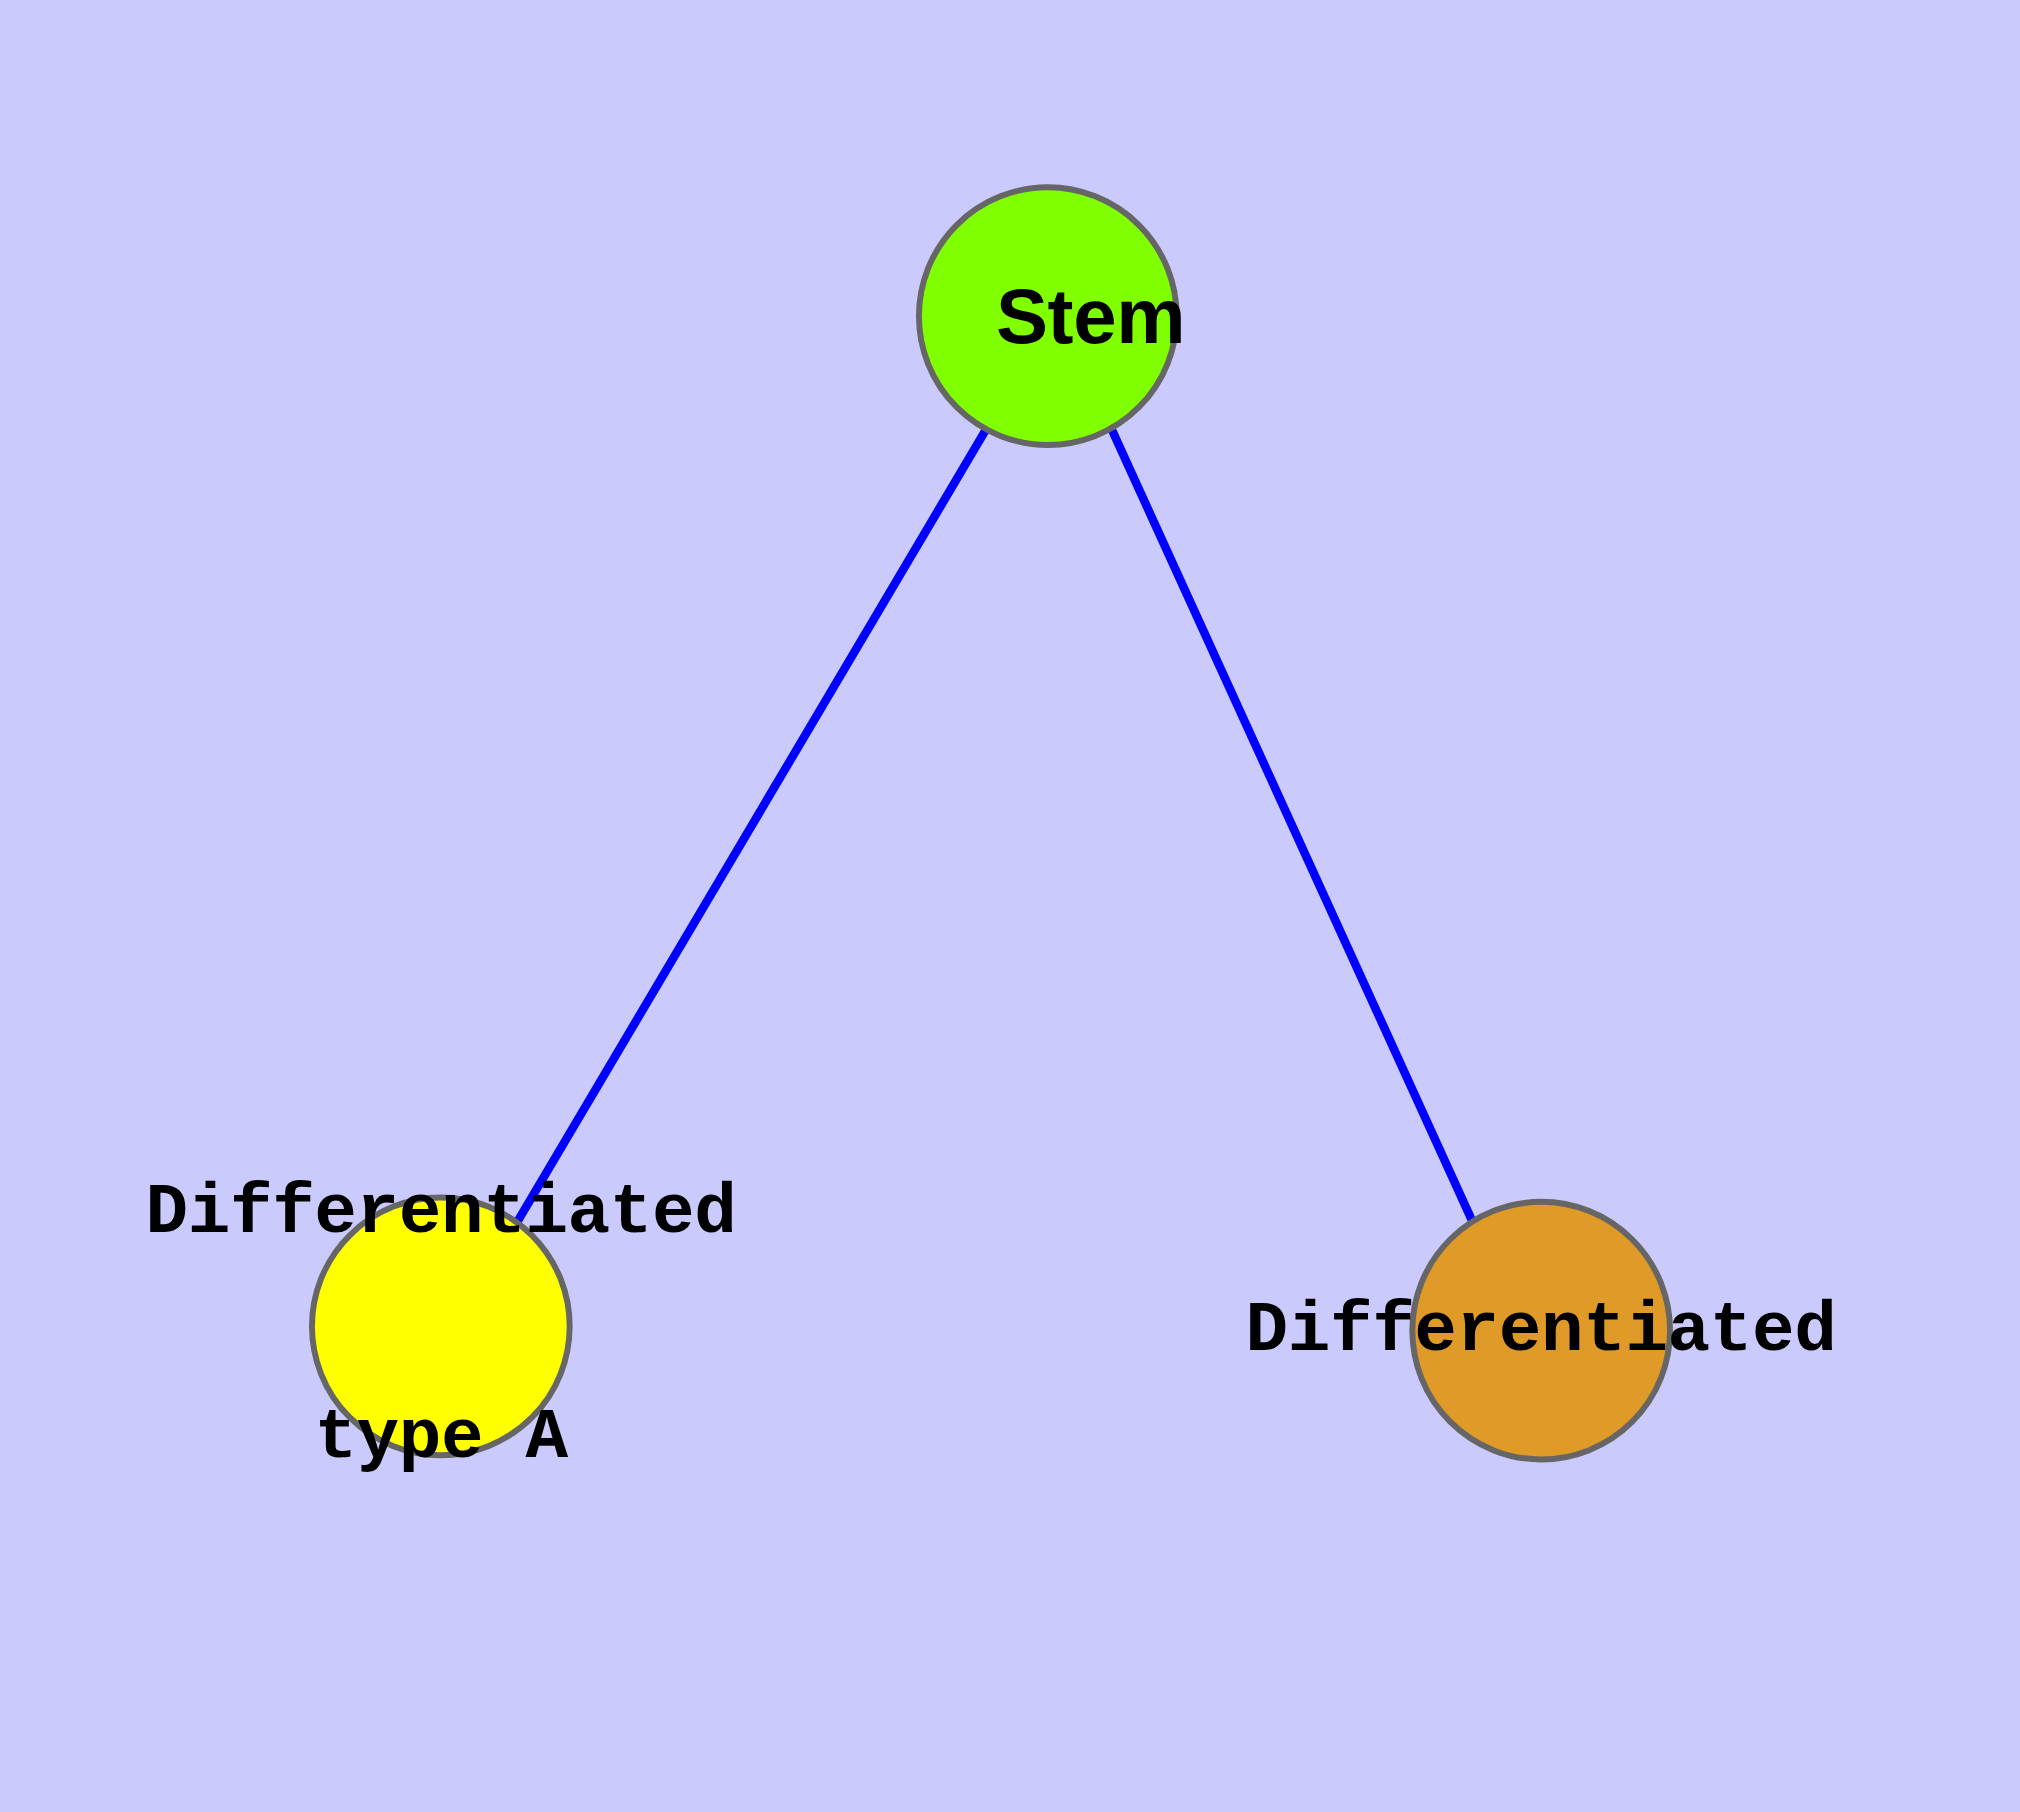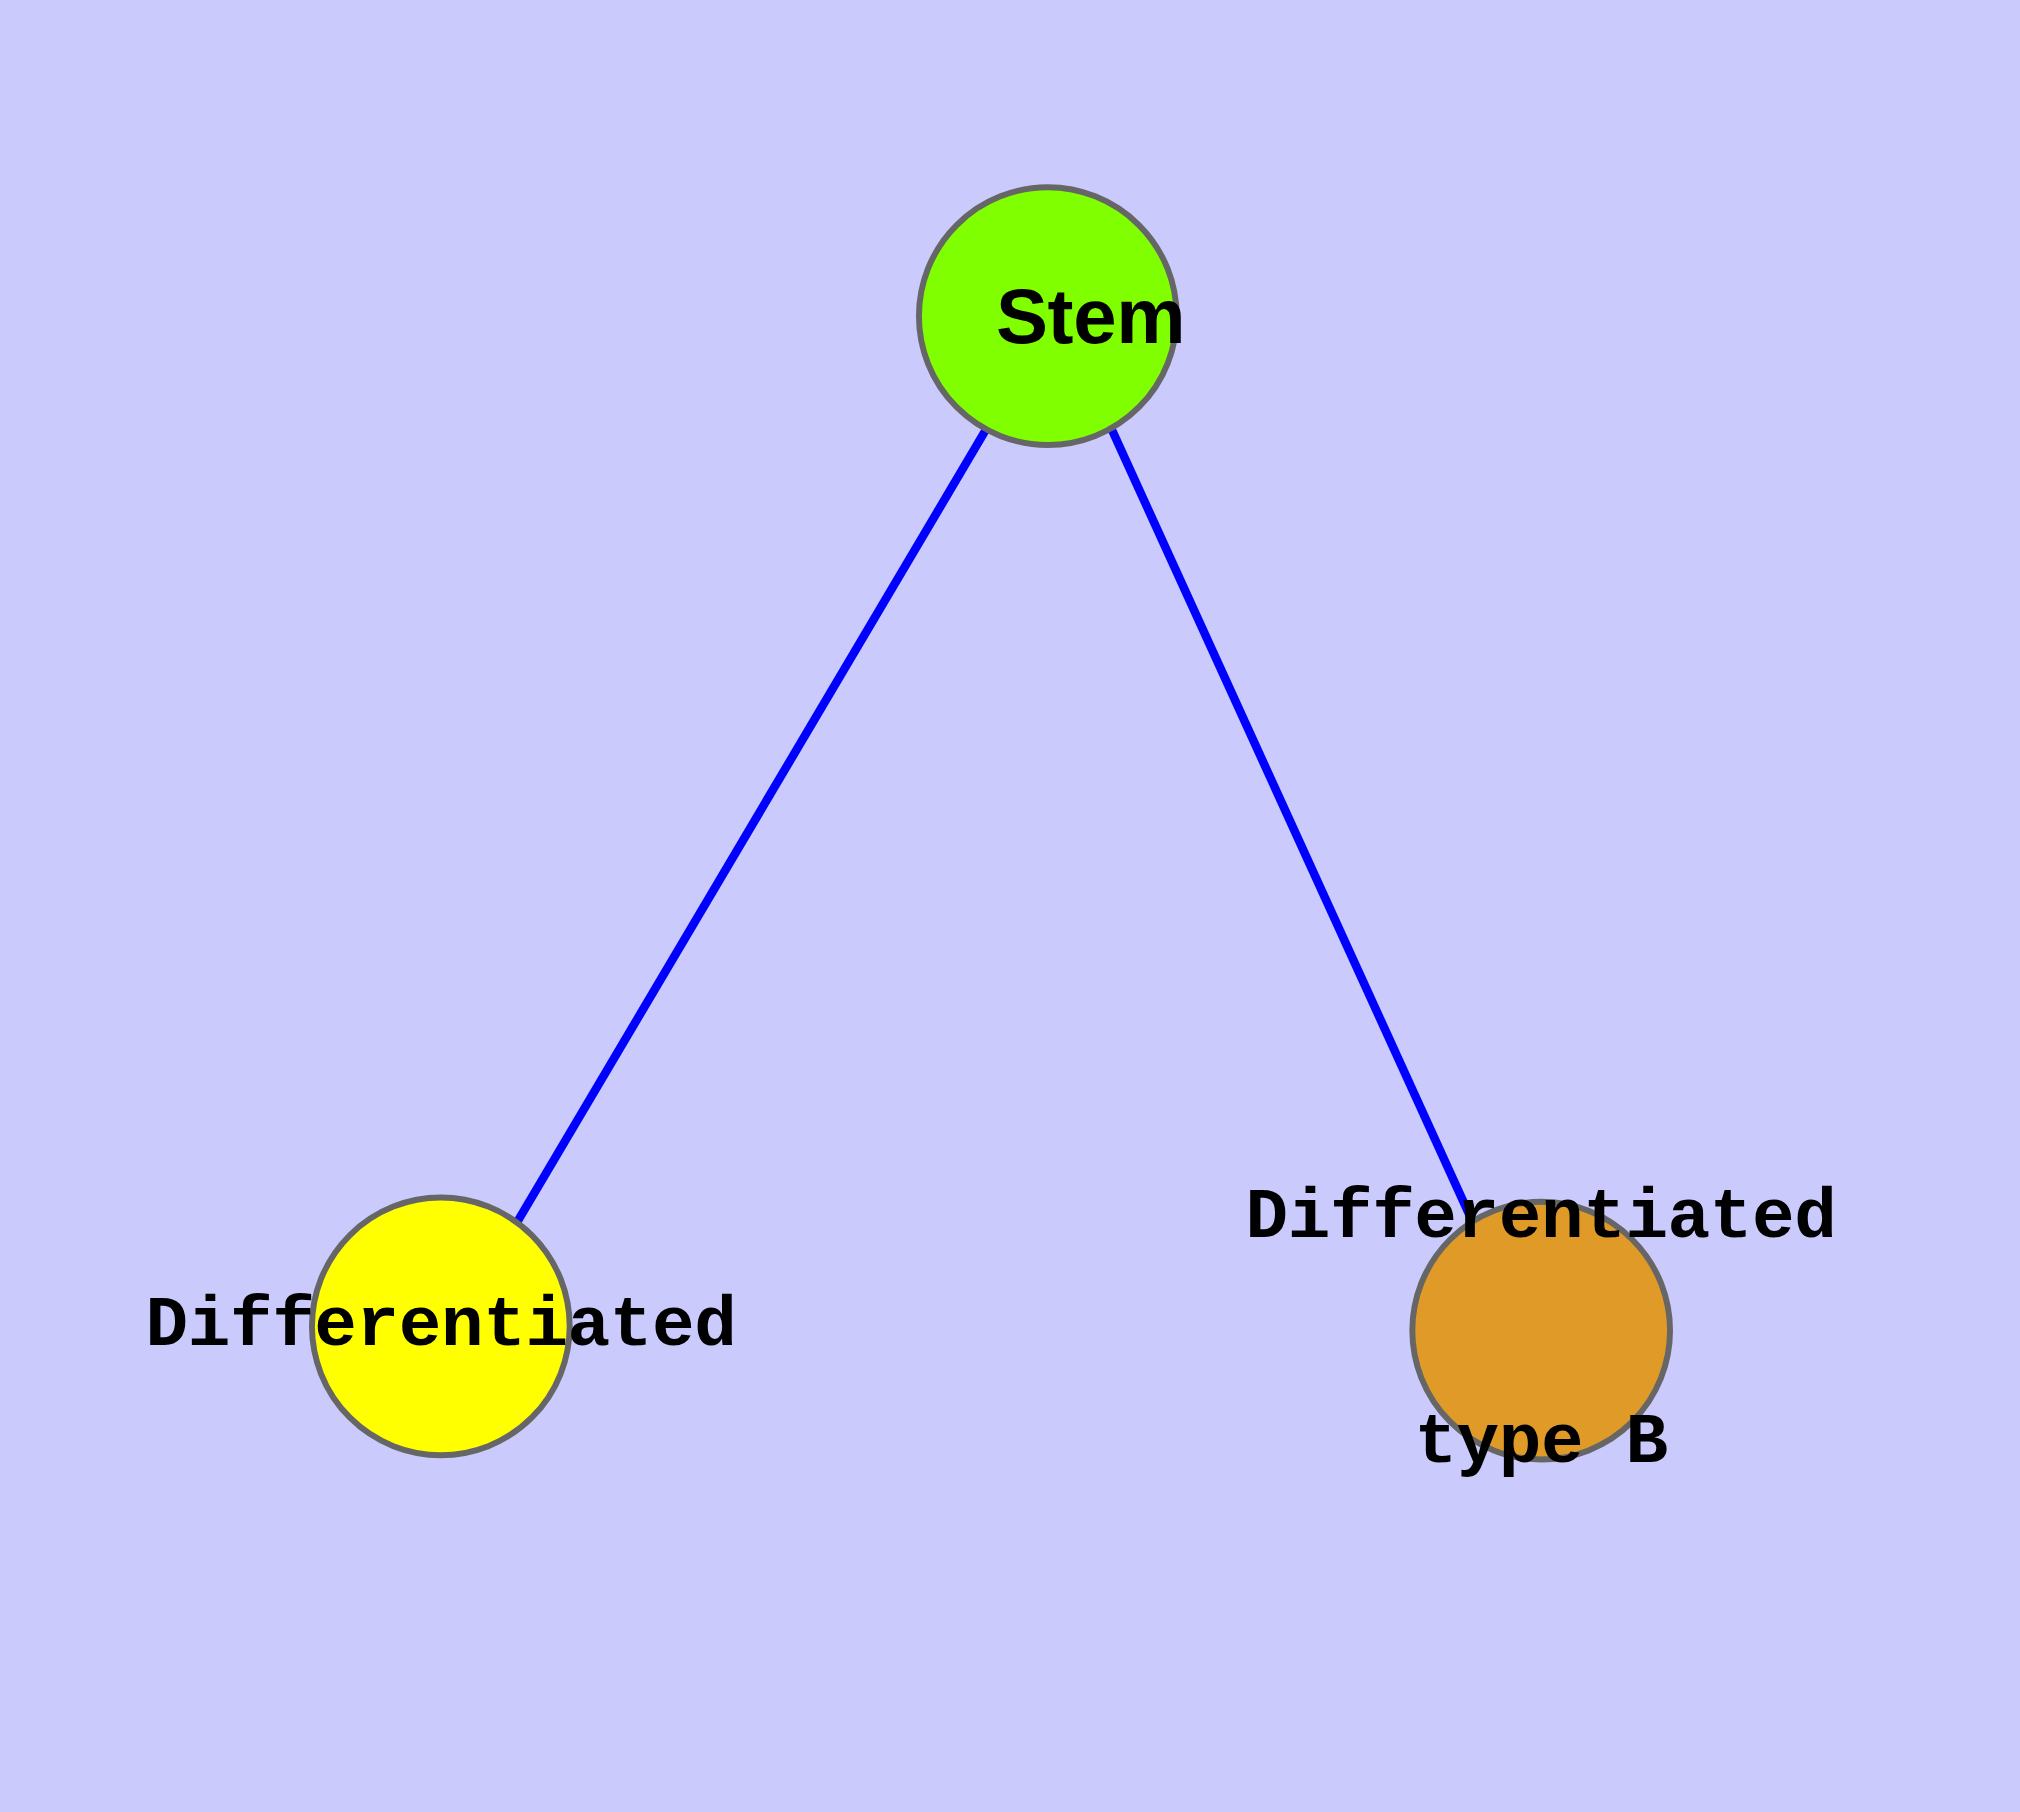--- a/index.html
+++ b/index.html
@@ -71,21 +71,21 @@
       <circle class="node-circle" cx="1818" cy="1570" r="152" fill="#e09a28" stroke="#666666" stroke-width="7"></circle>
     </g>
   </svg>
 
   <div class="node-label root" style="left: 1048px; top: 316px; font-size: 78px; color: rgb(0, 0, 0);">
     <span>Stem</span>
   </div>
 
   <div class="node-label leaf" style="left: 441px; top: 1326px; font-size: 71px; color: rgb(0, 0, 0);">
     <div>Differentiated</div>
+    <div>type A</div>
   </div>
 
   <div class="node-label leaf" style="left: 1541px; top: 1331px; font-size: 71px; color: rgb(0, 0, 0);">
     <div>Differentiated</div>
-    <div>type B</div>
   </div>
 
 </div>
 
 
 </body></html>

